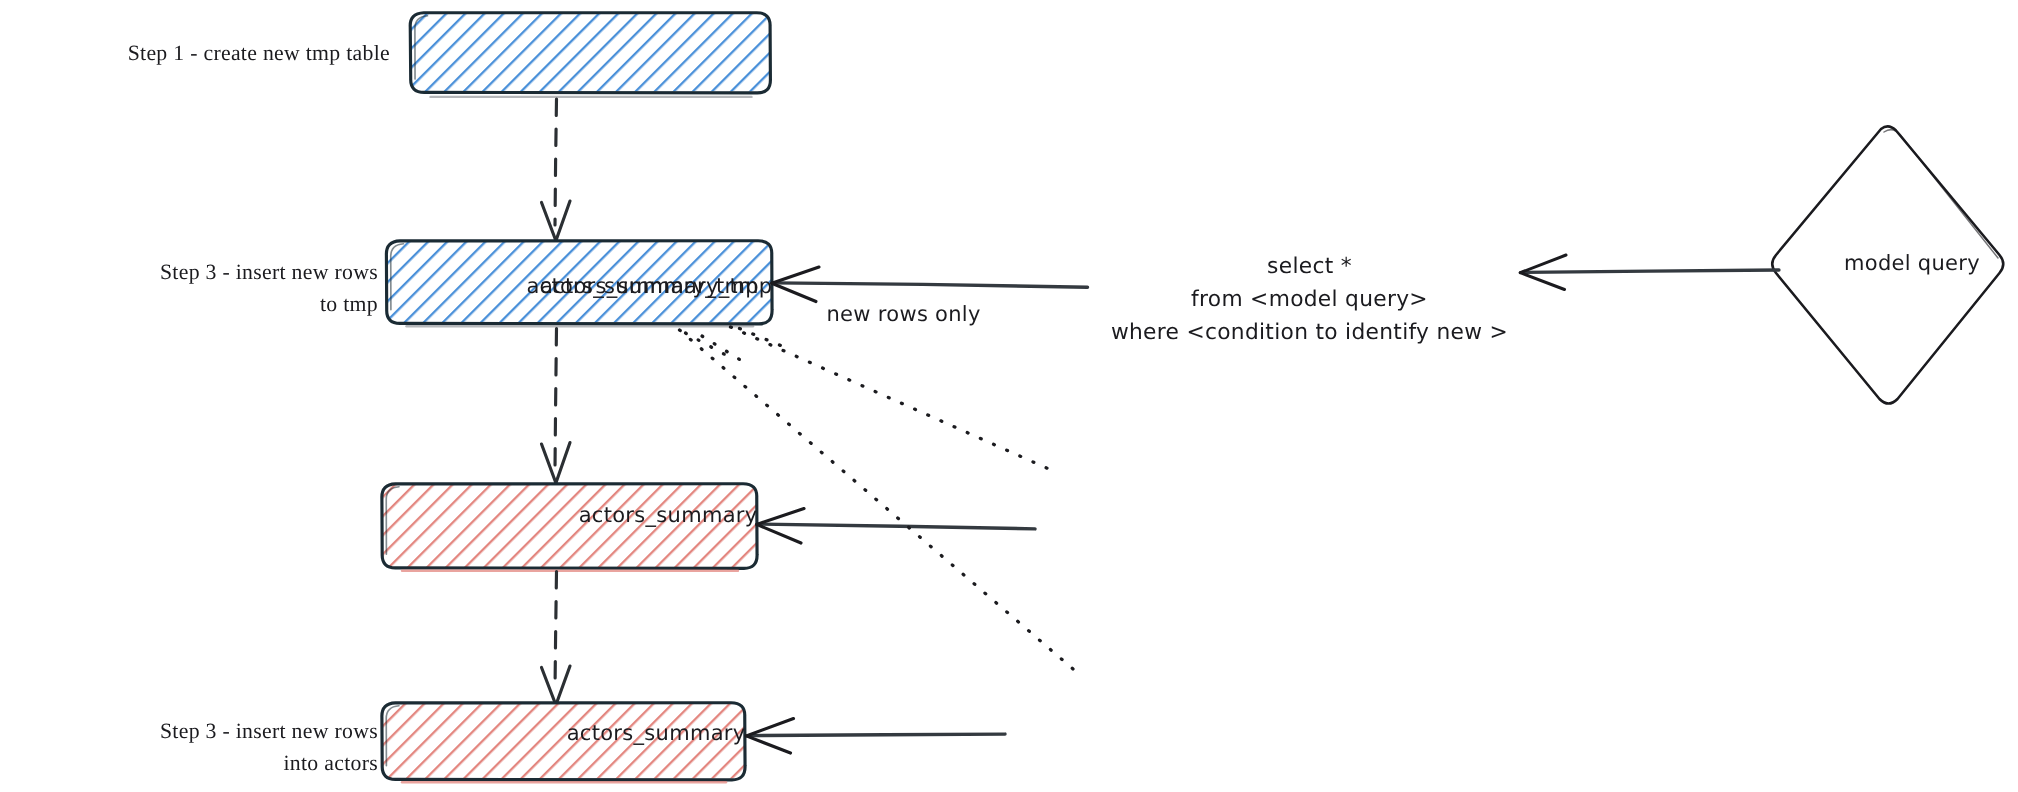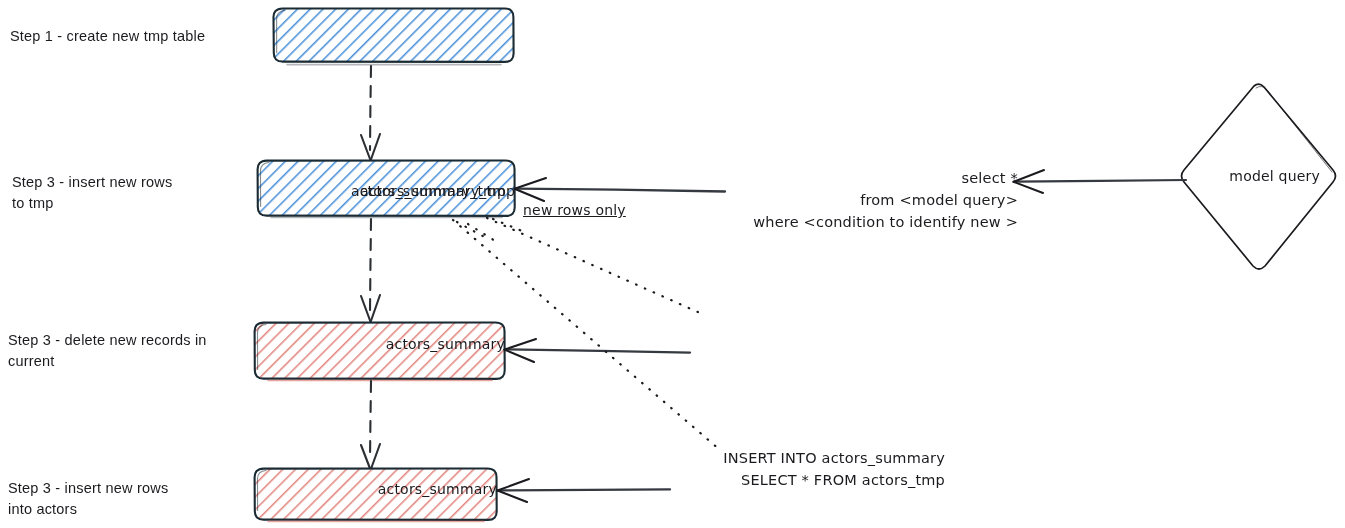--- a/index.html
+++ b/index.html
@@ -7,25 +7,25 @@
     position:relative;
     width:1345px;height:528px;
     background:#ffffff;
     overflow:hidden;
     font-family:"DejaVu Sans", sans-serif;
   }
   #svg-layer{position:absolute;left:0;top:0;width:1345px;height:528px;}
 
   .step-label{
     position:absolute;
-    font-family:Liberation Sans, sans-serif;
+    font-family:Liberation Serif, serif;
     font-size:14.5px;
     color:#1b1b1f;
     line-height:1.45;
-    text-align:left;
+    text-align:right;
     white-space:pre-line;
     letter-spacing:.2px;
   }
   .node-label{
     position:absolute;
     font-family:"DejaVu Sans", sans-serif;
     font-size:14px;
     color:#1b1b1f;
     text-align:right;
     white-space:nowrap;
@@ -34,21 +34,21 @@
   }
   .annot{
     position:absolute;
     font-family:"DejaVu Sans", sans-serif;
     font-size:14.5px;
     color:#1b1b1f;
     line-height:1.5;
     white-space:pre-line;
     letter-spacing:.2px;
   }
-  .annot.center{text-align:right;}
+  .annot.center{text-align:center;}
   .annot.small{font-size:14px;}
 </style>
 </head>
 <body>
 
 <div id="stage">
 
   <svg id="svg-layer" viewBox="0 0 1345 528">
     <defs>
       <pattern id="hatch-blue" width="9" height="9" patternTransform="rotate(45)" patternUnits="userSpaceOnUse">
@@ -148,33 +148,29 @@
     </g>
   </svg>
 
   <div class="step-label" style="left:10px;top:26px;width:250px;">Step 1 - create new tmp table</div>
   <div class="node-label" style="left:267px;top:183px;width:239px;">actors_summary_tmp</div>
 
   <div class="step-label" style="left:12px;top:172px;width:240px;">Step 3 - insert new rows
 to tmp</div>
   <div class="node-label" style="left:258px;top:183px;width:257px;">actors_summary_tmp</div>
 
-  <div class="step-label" style="left:8px;top:330px;width:250px;">Step 3 - delete new records in
-current</div>
   <div class="node-label" style="left:255px;top:336px;width:250px;">actors_summary</div>
 
   <div class="step-label" style="left:8px;top:478px;width:244px;">Step 3 - insert new rows
 into actors</div>
   <div class="node-label" style="left:255px;top:481px;width:242px;">actors_summary</div>
 
   <div class="node-label" style="left:1210px;top:168px;width:110px;">model query</div>
 
-  <div class="annot small" style="left:523px;top:200px;text-decoration:underline;">new rows only</div>
+  <div class="annot small" style="left:551px;top:200px;">new rows only</div>
 
   <div class="annot center" style="left:728px;top:168px;width:290px;">select *
 from &lt;model query&gt;
 where &lt;condition to identify new &gt;</div>
 
 
-  <div class="annot center" style="left:675px;top:448px;width:270px;">INSERT INTO actors_summary
-SELECT * FROM actors_tmp</div>
 
 </div>
 
 </body></html>

